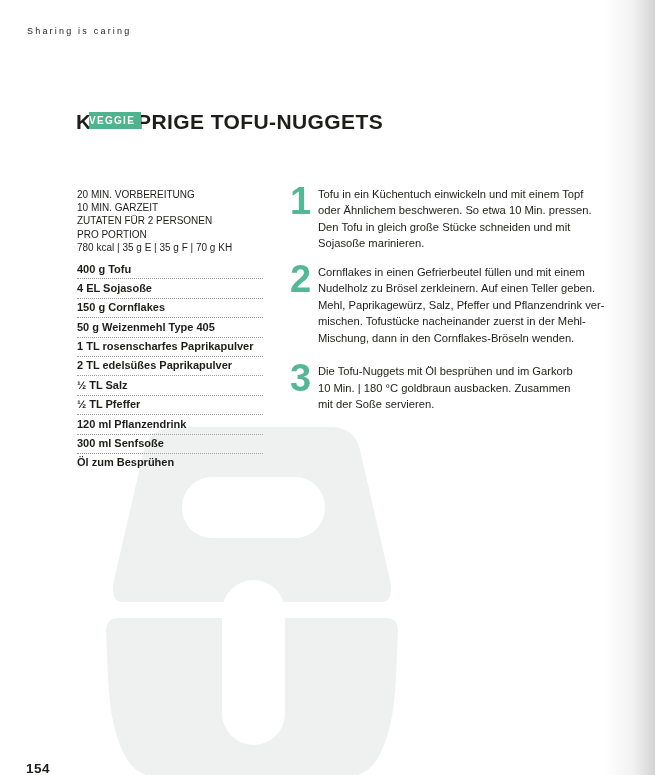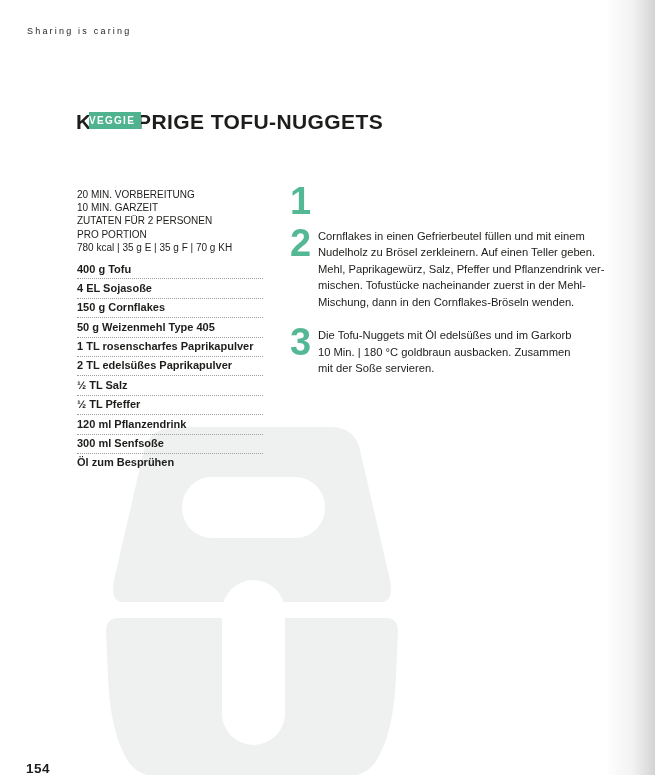--- a/index.html
+++ b/index.html
@@ -129,37 +129,43 @@
     <div class="ingredient">½ TL Pfeffer</div>
     <div class="ingredient">120 ml Pflanzendrink</div>
     <div class="ingredient">300 ml Senfsoße</div>
     <div class="ingredient">Öl zum Besprühen</div>
   </div>
 
   <div class="steps">
 
     <div class="step step-1">
       <div class="step-num">1</div>
+      <div class="step-text">
+        <div class="line">Tofu in ein Küchentuch einwickeln und mit einem Topf</div>
+        <div class="line">oder Ähnlichem beschweren. So etwa 10 Min. pressen.</div>
+        <div class="line">Den Tofu in gleich große Stücke schneiden und mit</div>
+        <div class="line">Sojasoße marinieren.</div>
+      </div>
     </div>
 
     <div class="step step-2">
       <div class="step-num">2</div>
       <div class="step-text">
         <div class="line">Cornflakes in einen Gefrierbeutel füllen und mit einem</div>
         <div class="line">Nudelholz zu Brösel zerkleinern. Auf einen Teller geben.</div>
         <div class="line">Mehl, Paprikagewürz, Salz, Pfeffer und Pflanzendrink ver-</div>
         <div class="line">mischen. Tofustücke nacheinander zuerst in der Mehl-</div>
         <div class="line">Mischung, dann in den Cornflakes-Bröseln wenden.</div>
       </div>
     </div>
 
     <div class="step step-3">
       <div class="step-num">3</div>
       <div class="step-text">
-        <div class="line">Die Tofu-Nuggets mit Öl edelsüßes und im Garkorb</div>
+        <div class="line">Die Tofu-Nuggets mit Öl besprühen und im Garkorb</div>
         <div class="line"><span class="b">10 Min. | 180 °C</span><span> goldbraun ausbacken. Zusammen</span></div>
         <div class="line">mit der Soße servieren.</div>
       </div>
     </div>
 
   </div>
 
   <div class="page-number">154</div>
 
 </div>

